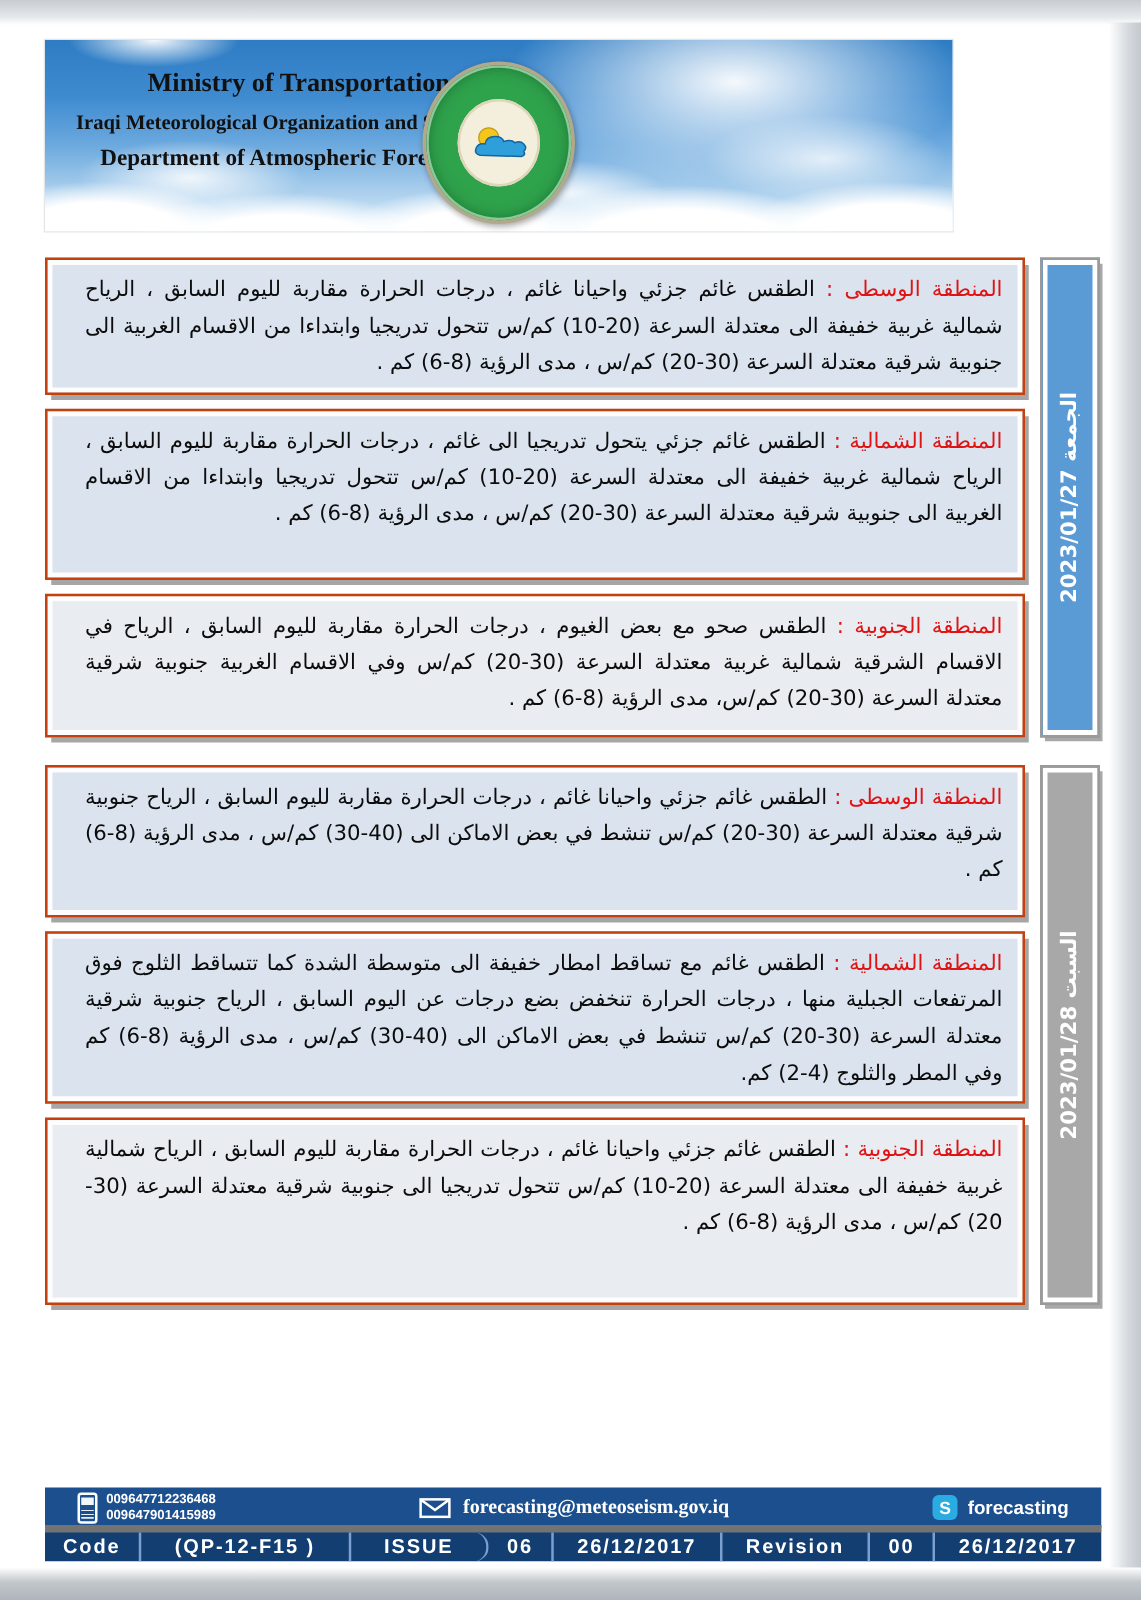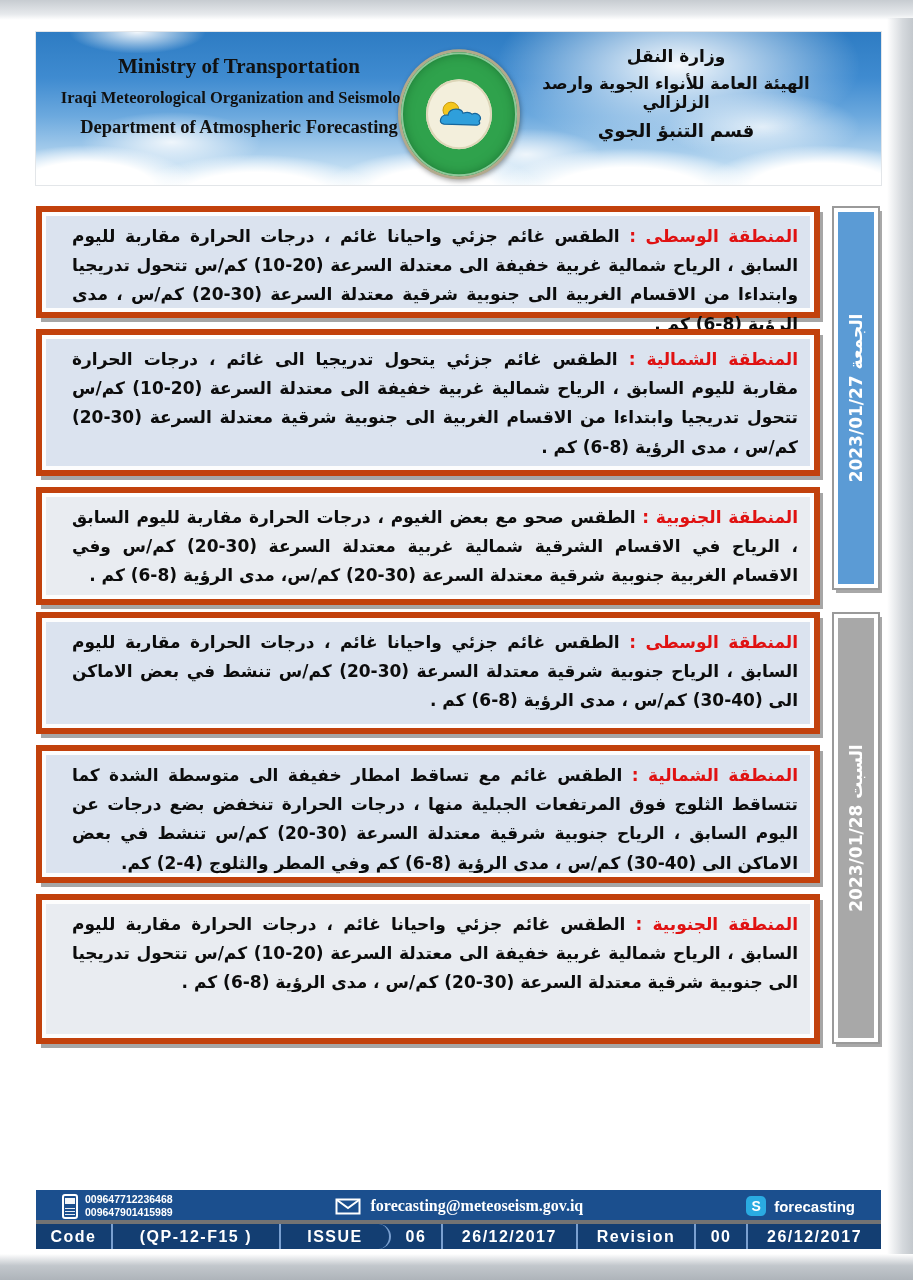--- a/index.html
+++ b/index.html
@@ -7,21 +7,21 @@
         font-family:"DejaVu Sans",sans-serif;}
   
   .edge-top{position:absolute;top:0;left:0;width:100%;height:20px;
             background:linear-gradient(180deg,#c7ccd1,#e6e9ec 70%,#ffffff);}
   .edge-right{position:absolute;top:18px;right:0;width:26px;height:1240px;
             background:linear-gradient(90deg,rgba(255,255,255,0),#d5d9dd 60%,#c3c8cd);}
   .edge-bottom{position:absolute;bottom:0;left:0;width:100%;height:26px;
             background:linear-gradient(180deg,#ffffff,#c2c7cc 45%,#aeb4ba);}
 
   
-  .banner{position:absolute;left:36px;top:32px;width:845px;height:153px;
+  .banner{position:absolute;left:36px;top:32px;width:726px;height:153px;
     background:
       radial-gradient(260px 120px at 76% 22%, rgba(255,255,255,.95), rgba(255,255,255,0) 70%),
       radial-gradient(95px 30px at 12% 0%, rgba(255,255,255,.95), rgba(255,255,255,0) 72%),
       radial-gradient(150px 58px at 6% 102%, #fff 45%, rgba(255,255,255,0) 74%),
       radial-gradient(175px 62px at 26% 110%, #fff 45%, rgba(255,255,255,0) 74%),
       radial-gradient(155px 60px at 47% 106%, #fff 42%, rgba(255,255,255,0) 72%),
       radial-gradient(185px 66px at 70% 108%, #fff 45%, rgba(255,255,255,0) 74%),
       radial-gradient(165px 62px at 93% 104%, #fff 45%, rgba(255,255,255,0) 74%),
       radial-gradient(125px 42px at 16% 72%, rgba(255,255,255,.85), rgba(255,255,255,0) 72%),
       radial-gradient(105px 36px at 58% 80%, rgba(255,255,255,.8), rgba(255,255,255,0) 72%),
@@ -44,24 +44,24 @@
         box-shadow:1px 2px 5px rgba(0,0,0,.35);}
   .logo-green{width:100%;height:100%;border-radius:50%;background:#2fa24c;
         box-shadow:inset 0 0 0 2px #8cc99a, inset 0 0 12px rgba(0,60,20,.55);
         display:flex;align-items:center;justify-content:center;}
   .logo-inner{width:66px;height:70px;border-radius:50%;background:#f3efdc;
         box-shadow:inset 0 0 0 2px #ddd6b8;display:flex;align-items:center;justify-content:center;}
 
   
   .group{position:absolute;left:36px;width:845px;display:flex;align-items:stretch;}
   .group .boxes{width:784px;display:flex;flex-direction:column;}
-  .fbox{direction:rtl;background:#dbe3ef;border:6px solid #c2410c;
+  .fbox{direction:rtl;background:#dbe3ef;border:2px solid #c2410c;
         box-shadow:inset 0 0 0 4px #fdfdfd, 4px 5px 0 -1px #a6a6a6;
         padding:10px 16px 8px 30px;box-sizing:border-box;
-        color:#0c0c0c;font-weight:bold;font-size:17px;line-height:1.72;text-align:justify;}
+        color:#0c0c0c;font-weight:normal;font-size:17px;line-height:1.72;text-align:justify;}
   .fbox .region{color:#e01212;}
   .fbox.light{background:#e9ecf1;}
   .g1 .fbox:nth-child(1){height:112px;}
   .g1 .fbox:nth-child(2){height:151px;margin-top:11px;}
   .g1 .fbox:nth-child(3){height:127px;margin-top:11px;}
   .g2 .fbox:nth-child(1){height:122px;}
   .g2 .fbox:nth-child(2){height:138px;margin-top:11px;}
   .g2 .fbox:nth-child(3){height:150px;margin-top:11px;}
   .day-tab{width:48px;margin-left:12px;position:relative;border:2px solid #9a9a9a;
         box-shadow:inset 0 0 0 4px #ffffff, 3px 4px 0 -1px #a8a8a8;box-sizing:border-box;}
@@ -84,21 +84,21 @@
         font-family:"Liberation Sans",sans-serif;}
   .email-group{display:flex;align-items:center;gap:9px;}
   .mail-icon{display:block;}
   .email-text{font-size:16px;font-weight:bold;font-family:Liberation Serif, serif;}
   .skype-group{display:flex;align-items:center;gap:8px;}
   .skype-icon{width:20px;height:20px;border-radius:5px;background:#2aabe2;color:#fff;
         font-weight:bold;font-size:14px;display:flex;align-items:center;justify-content:center;
         font-family:"Liberation Sans",sans-serif;}
   .skype-text{font-size:15px;font-weight:bold;font-family:"Liberation Sans",sans-serif;}
   .codebar{position:absolute;left:36px;top:1220px;width:845px;height:29px;background:#133e72;
-        border-top:4px solid #737373;display:flex;box-sizing:border-box;}
+        border-top:6px solid #737373;display:flex;box-sizing:border-box;}
   .codebar .cell{display:flex;align-items:center;justify-content:center;color:#fff;
         font-family:"Liberation Sans",sans-serif;font-weight:bold;font-size:16px;
         letter-spacing:1.5px;border-right:2px solid #7aa0d0;box-sizing:border-box;}
   .codebar .cell:last-child{border-right:none;}
   .codebar .c1{flex:9;} .codebar .c2{flex:20;} .codebar .c3{flex:13;border-radius:13px;} .codebar .c4{flex:6;}
   .codebar .c5{flex:16;} .codebar .c6{flex:14;} .codebar .c7{flex:6;} .codebar .c8{flex:16;}
 </style>
 </head>
 <body>
 
@@ -114,25 +114,20 @@
     </div>
     <div class="logo">
       <div class="logo-green">
         <div class="logo-inner">
           <svg class="cloud-sun-icon" width="46" height="32" viewBox="0 0 46 32">
             <circle cx="15" cy="12" r="8" fill="#f4c61d" stroke="#c79a10" stroke-width="1"></circle>
             <path d="M8 26 q-5 -1 -3 -6 q2 -4 7 -3 q1 -6 8 -6 q6 0 7 4 q6 -2 9 1 q4 -2 7 1 q3 3 0 6 q2 3 -2 4 z" fill="#2f9fdb" stroke="#15659c" stroke-width="1.2"></path>
           </svg>
         </div>
       </div>
-    </div>
-    <div class="hdr-ar">
-      <div class="l1">وزارة النقل</div>
-      <div class="l2">الهيئة العامة للأنواء الجوية وارصد الزلزالي</div>
-      <div class="l3">قسم التنبؤ الجوي</div>
     </div>
   </div>
 
   <section class="group g1" style="top:206px;height:384px;">
     <div class="boxes">
       <div class="fbox">
         <span class="region">المنطقة الوسطى :</span>
         <span>الطقس غائم جزئي واحيانا غائم ، درجات الحرارة مقاربة لليوم السابق ، الرياح شمالية غربية خفيفة الى معتدلة  السرعة (20-10) كم/س تتحول تدريجيا وابتداءا من الاقسام الغربية الى جنوبية شرقية معتدلة السرعة (30-20) كم/س ، مدى الرؤية (8-6) كم .</span>
       </div>
       <div class="fbox">

